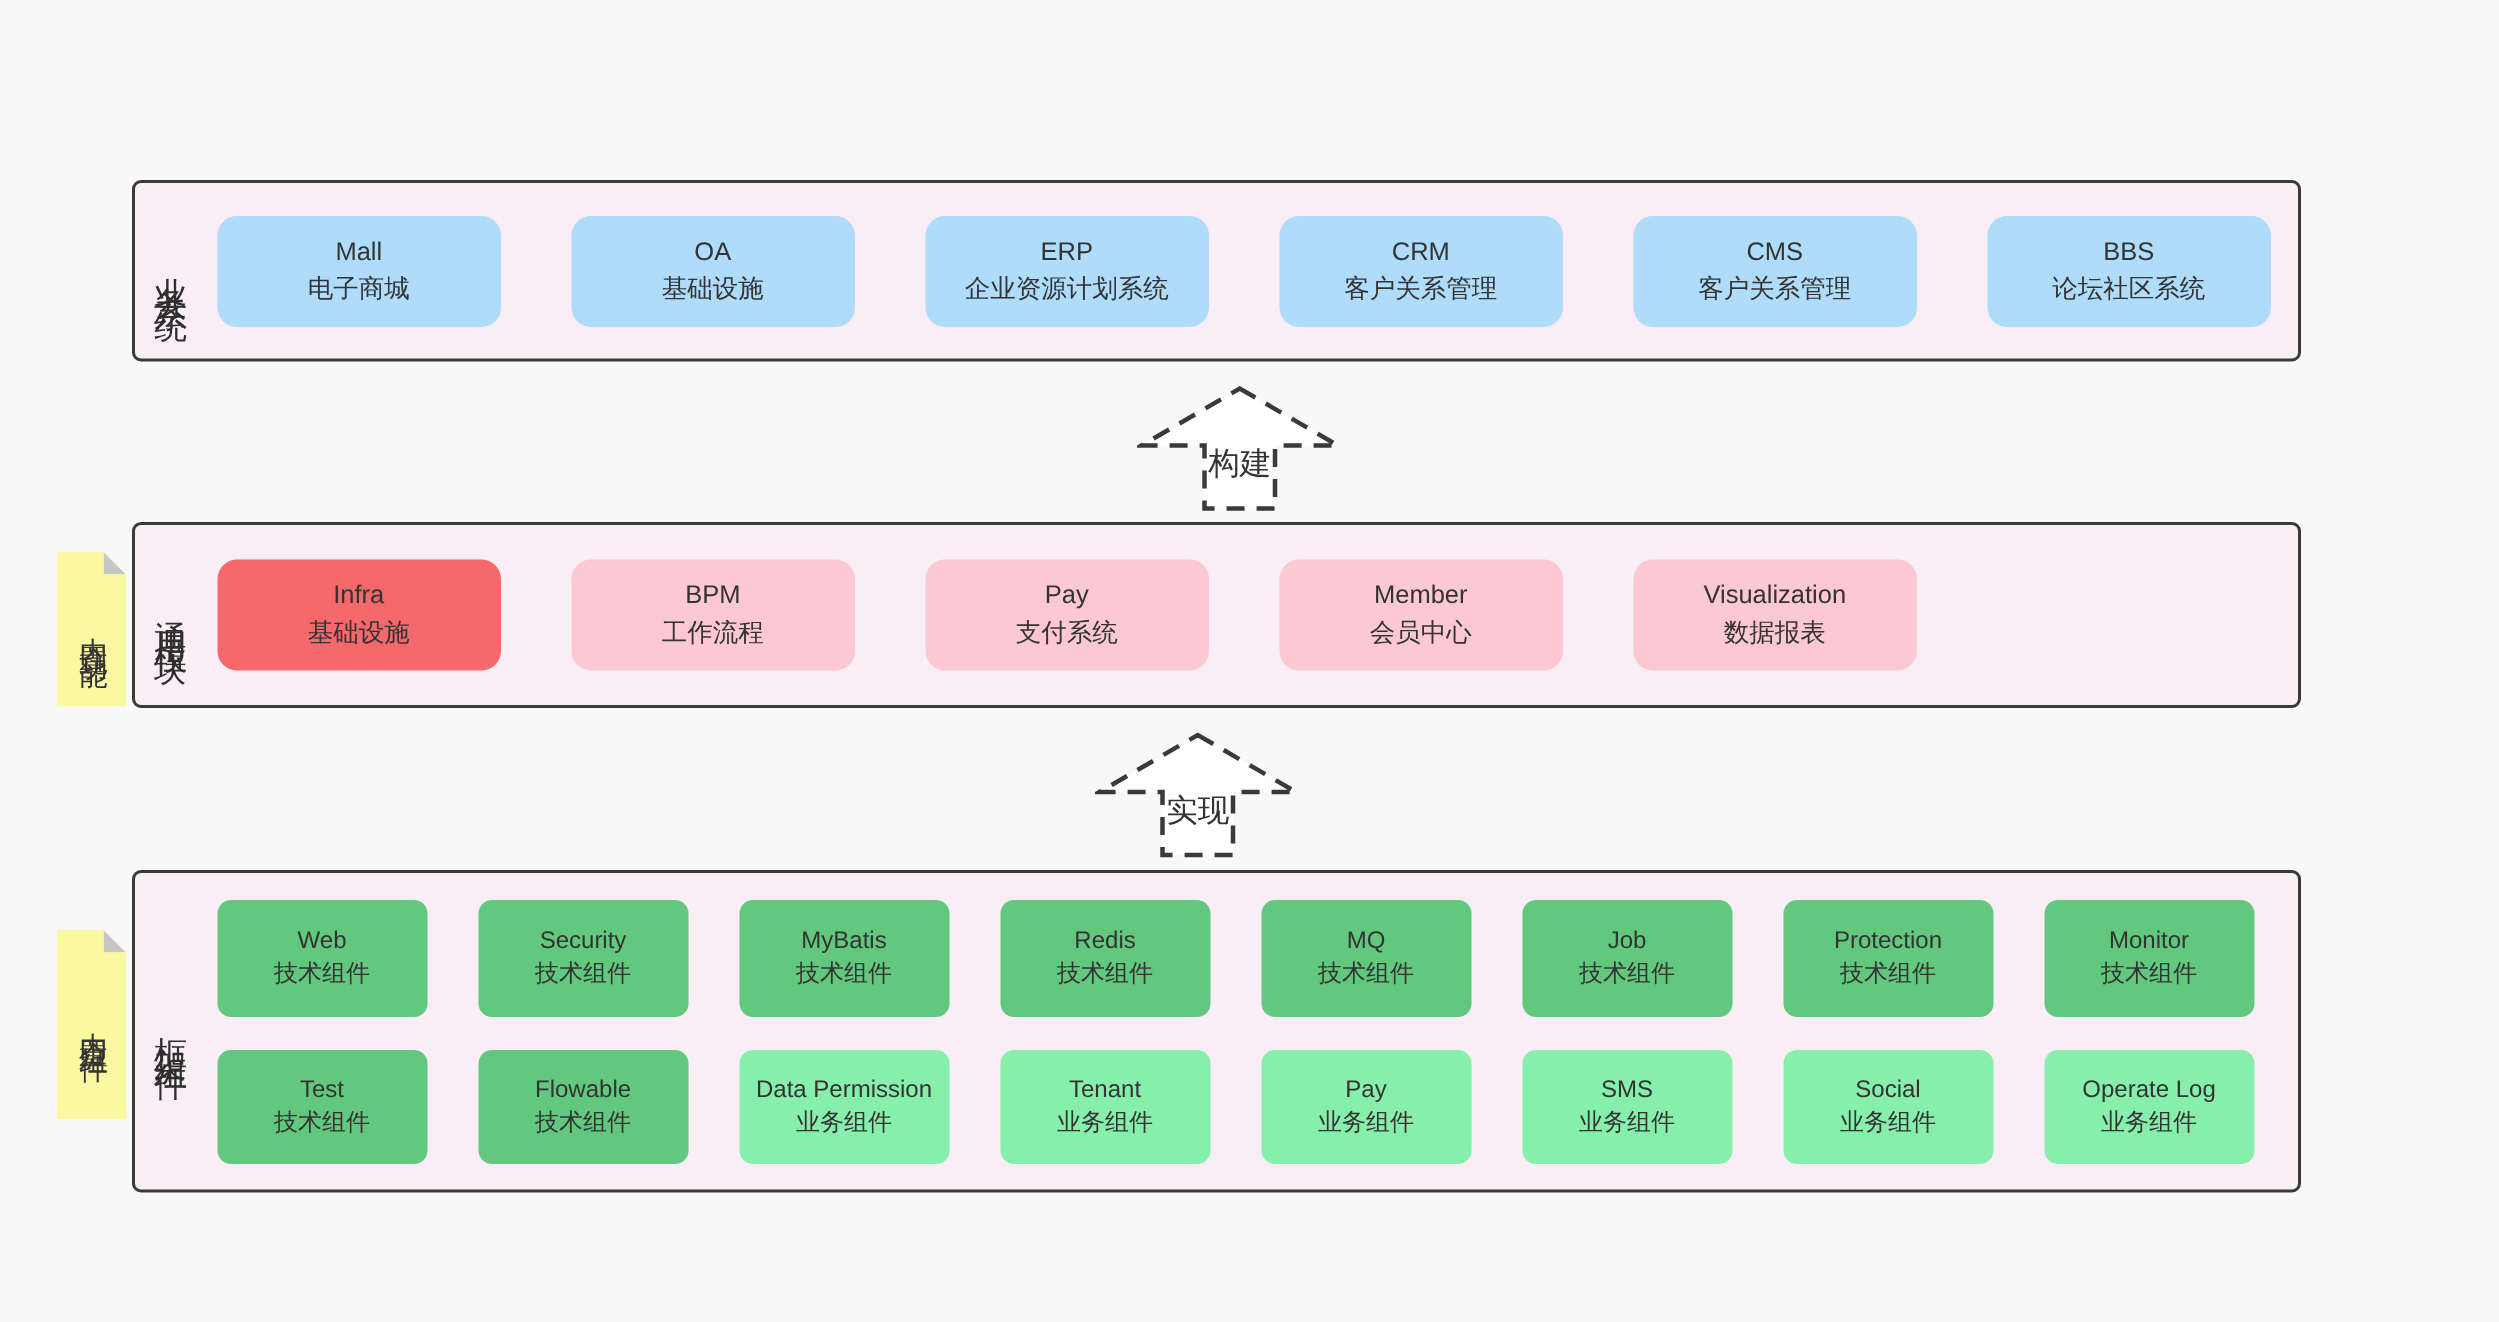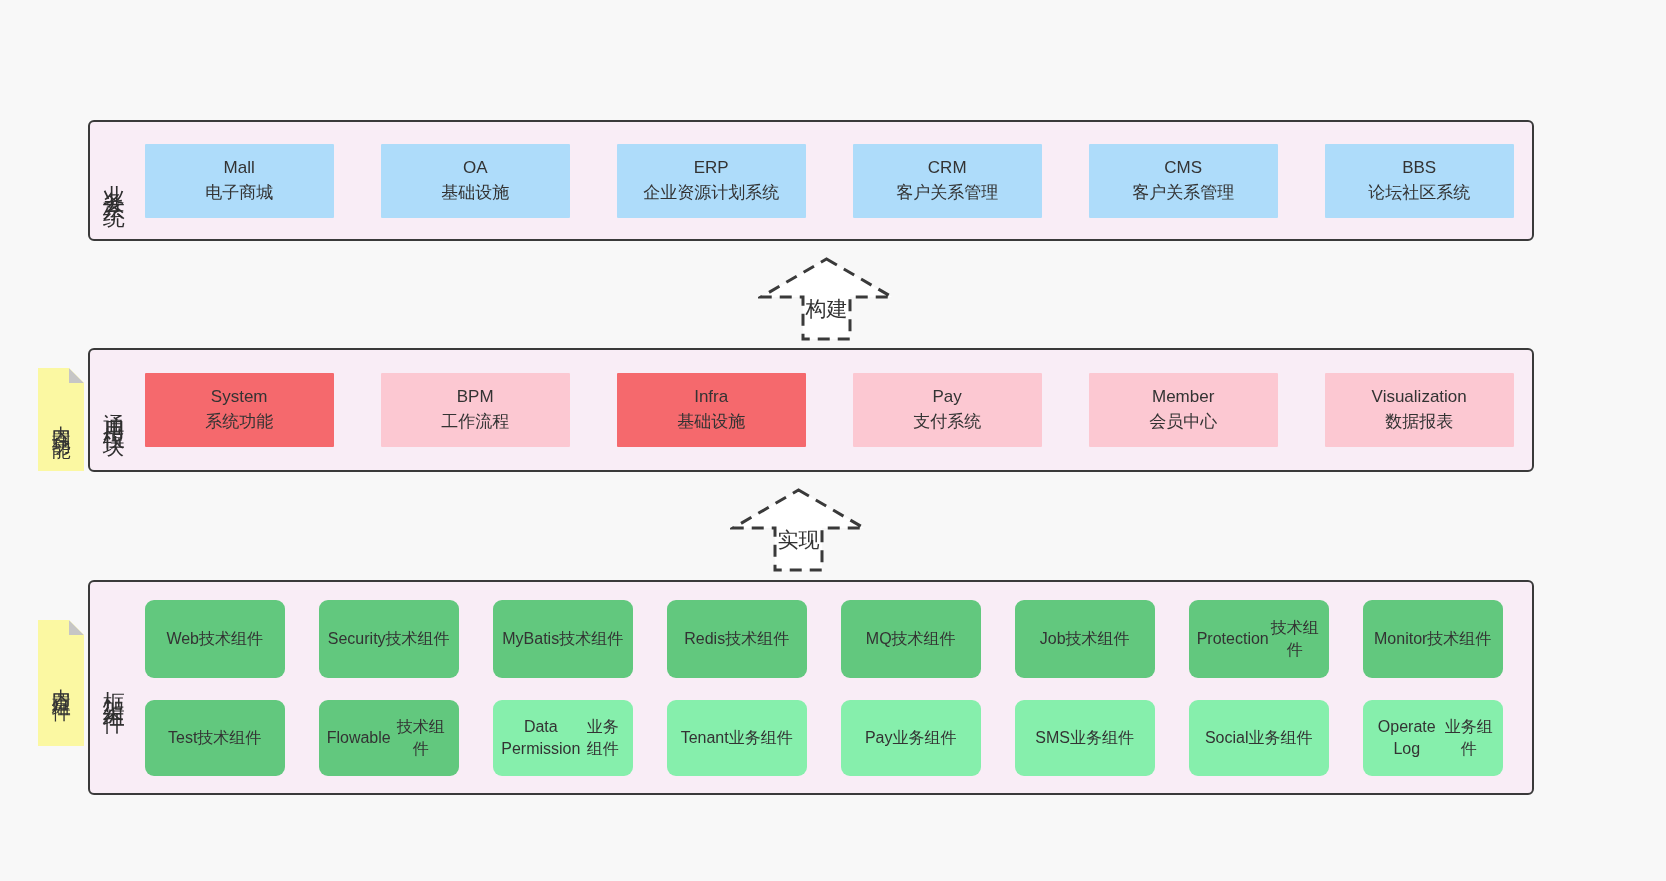--- a/index.html
+++ b/index.html
@@ -12,33 +12,33 @@
     background:#f9edf6; border:2px solid #3a3a3a; border-radius:6px;
     display:flex; align-items:center; padding-left:9px;
   }
   .layer-label {
     writing-mode:vertical-rl; text-orientation:upright;
     font-size:22px; line-height:1.35; letter-spacing:7px;
     color:#2e2e2e; flex:0 0 auto;
   }
   .boxes { display:flex; gap:47px; margin-left:16px; }
   .box {
-    width:189px; height:74px; border-radius:1px;
+    width:189px; height:74px; border-radius:13px;
     display:flex; flex-direction:column; justify-content:center; align-items:center;
     text-align:center; font-size:17px; line-height:1.45; color:#333;
   }
   .blue  { background:#aedcfa; }
   .red   { background:#f5696d; }
   .pink  { background:#fcc8d2; }
 
   .grid { display:flex; flex-direction:column; gap:22px; margin-left:16px; }
   .grid .row { display:flex; gap:34px; }
   .box-sm {
     width:140px; border-radius:9px; padding:12px 8px;
-    display:flex; flex-direction:row; justify-content:center; align-items:center;
+    display:flex; flex-direction:column; justify-content:center; align-items:center;
     text-align:center; font-size:16px; line-height:1.32; color:#333;
   }
   .row1 .box-sm { height:78px; }
   .row2 .box-sm { height:76px; }
   .green      { background:#62c87e; }
   .lightgreen { background:#86efac; }
 
   .arrow { position:absolute; width:137px; height:84px; }
   .arrow svg { position:absolute; inset:0; }
   .arrow-label {
@@ -103,30 +103,26 @@
   </div>
 
   <div class="note" style="top:368px;height:103px;">
     <span class="note-text">内置功能</span>
   </div>
 
   <section class="layer" style="top:348px;height:124px;">
     <div class="layer-label">通用模块</div>
     <div class="boxes">
       <div class="box red">
-        <div>System</div>
-        <div>系统功能</div>
+        <div>Infra</div>
+        <div>基础设施</div>
       </div>
       <div class="box pink">
         <div>BPM</div>
         <div>工作流程</div>
-      </div>
-      <div class="box red">
-        <div>Infra</div>
-        <div>基础设施</div>
       </div>
       <div class="box pink">
         <div>Pay</div>
         <div>支付系统</div>
       </div>
       <div class="box pink">
         <div>Member</div>
         <div>会员中心</div>
       </div>
       <div class="box pink">

